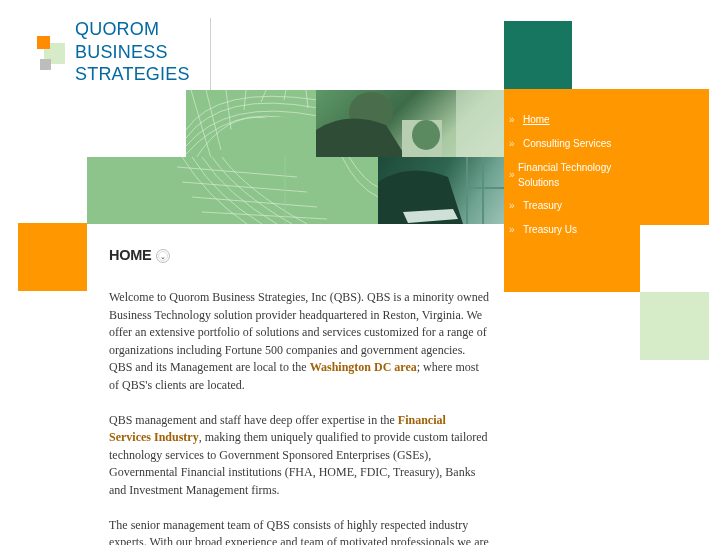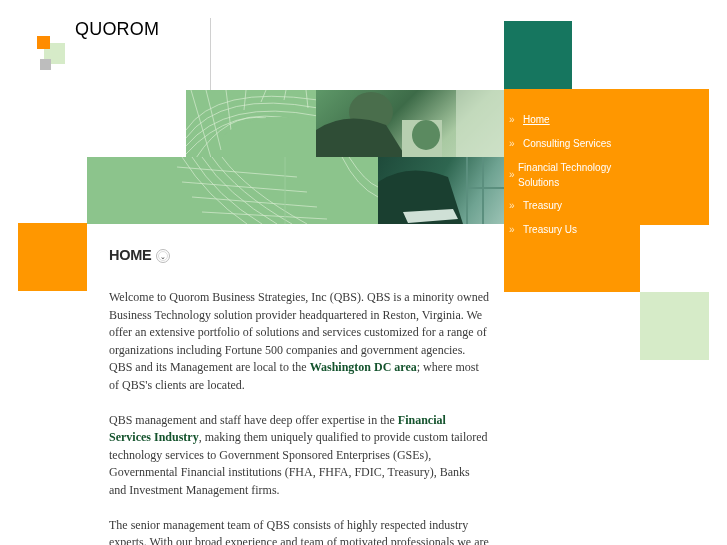--- a/index.html
+++ b/index.html
@@ -2,21 +2,21 @@
 <html><head>
 <meta charset="utf-8">
 <style>
   html, body { margin:0; padding:0; }
   body { width:727px; height:545px; overflow:hidden; background:#ffffff; position:relative; font-family:"Liberation Sans", sans-serif; }
   .abs { position:absolute; }
   
   .logo-sq-orange { left:37px; top:36px; width:13px; height:13px; background:#ff8c00; }
   .logo-sq-green { left:44px; top:43px; width:21px; height:21px; background:#d6ebc8; }
   .logo-sq-gray { left:40px; top:59px; width:11px; height:11px; background:#bdbdbd; }
-  .logo-text { left:75px; top:18px; font-size:18px; line-height:22.5px; color:#000000; letter-spacing:0.2px; }
+  .logo-text { left:75px; top:18px; font-size:18px; line-height:22.5px; color:#0369a1; letter-spacing:0.2px; }
   .logo-divider { left:210px; top:18px; width:1px; height:72px; background:#d0d0d0; }
   
   .banner-top { left:186px; top:90px; width:132px; height:68px; background:#8cc48c; overflow:hidden; }
   .banner-main { left:87px; top:157px; width:291px; height:67px; background:#8cc48c; overflow:hidden; }
   .photo1 { left:316px; top:90px; width:188px; height:67px; background:linear-gradient(135deg,#5e9868 0%,#3d6b48 40%,#a9c9a2 70%,#c5dcbf 100%); overflow:hidden; }
   .photo2 { left:378px; top:157px; width:126px; height:67px; background:linear-gradient(120deg,#1e4a3a 0%,#2e6650 45%,#6fa392 75%,#9cc3b5 100%); overflow:hidden; }
   .wire { position:absolute; inset:0; }
   
   .teal-block { left:504px; top:21px; width:68px; height:68px; background:#16765f; }
   .orange-menu-top { left:504px; top:89px; width:205px; height:136px; background:#ff9700; }
@@ -30,30 +30,32 @@
   .nav-item .lbl { margin-left:19px; line-height:15px; }
   .nav-item.active .lbl { text-decoration:underline; }
   .nav-item.two { min-height:39px; }
   
   .page-title { left:109px; top:247px; font-size:14.5px; font-weight:bold; color:#2b2b2b; letter-spacing:-0.3px; }
   .title-icon { left:156px; top:249px; width:14px; height:14px; border-radius:50%; border:1px solid #bbbbbb; box-sizing:border-box; display:flex; align-items:center; justify-content:center; }
   .title-icon .inner { width:10px; height:10px; border-radius:50%; border:1px solid #dddddd; box-sizing:border-box; display:flex; align-items:center; justify-content:center; font-size:7px; color:#333; line-height:1; }
   
   .content { left:109px; top:289px; width:380px; font-family:"Liberation Serif", serif; font-size:12px; line-height:17.5px; color:#3a3a3a; }
   .content p { margin:0 0 17.5px 0; }
-  .content b { color:#14532d; }
+  .content b { color:#a16207; }
 </style>
 </head>
 <body>
 
 <div class="abs logo-sq-green"></div>
 <div class="abs logo-sq-orange"></div>
 <div class="abs logo-sq-gray"></div>
 <div class="abs logo-text">
   <div>QUOROM</div>
+  <div>BUSINESS</div>
+  <div>STRATEGIES</div>
 </div>
 <div class="abs logo-divider"></div>
 
 <div class="abs teal-block"></div>
 <div class="abs orange-menu-top"></div>
 <div class="abs orange-menu-bot"></div>
 <div class="abs orange-left"></div>
 <div class="abs green-right"></div>
 
 <div class="abs banner-top">
@@ -135,15 +137,15 @@
   </div>
 </nav>
 
 <div class="abs page-title">HOME</div>
 <div class="abs title-icon">
   <div class="inner">⌄</div>
 </div>
 
 <div class="abs content">
   <p><span>Welcome to Quorom Business Strategies, Inc (QBS).  QBS is a minority owned Business Technology solution provider headquartered in Reston, Virginia.  We offer an extensive portfolio of solutions and services customized for a range of organizations including Fortune 500 companies and government agencies.  QBS and its Management are local to the </span><b>Washington DC area</b><span>; where most of QBS's clients are located.</span></p>
-  <p><span>QBS management and staff have deep offer expertise in the </span><b>Financial Services Industry</b><span>, making them uniquely qualified to provide custom tailored technology services to Government Sponsored Enterprises (GSEs), Governmental Financial institutions (FHA, FHFA, FDIC, Treasury), Banks and Investment Management firms.</span></p>
+  <p><span>QBS management and staff have deep offer expertise in the </span><b>Financial Services Industry</b><span>, making them uniquely qualified to provide custom tailored technology services to Government Sponsored Enterprises (GSEs), Governmental Financial institutions (FHA, HOME, FDIC, Treasury), Banks and Investment Management firms.</span></p>
   <p><span>The senior management team of QBS consists of highly respected industry experts.  With our broad experience and team of motivated professionals we are focused on achieving demonstrable success for our clients.</span></p>
 </div>
 
 </body></html>

